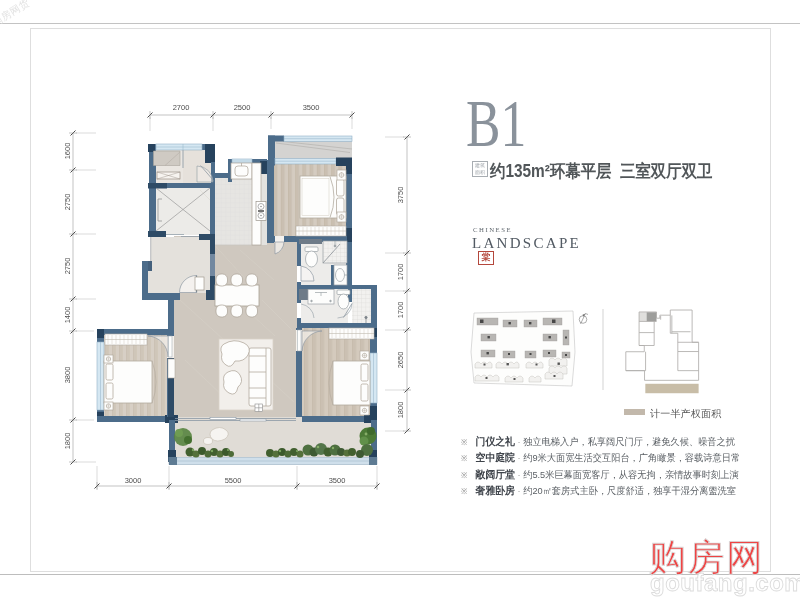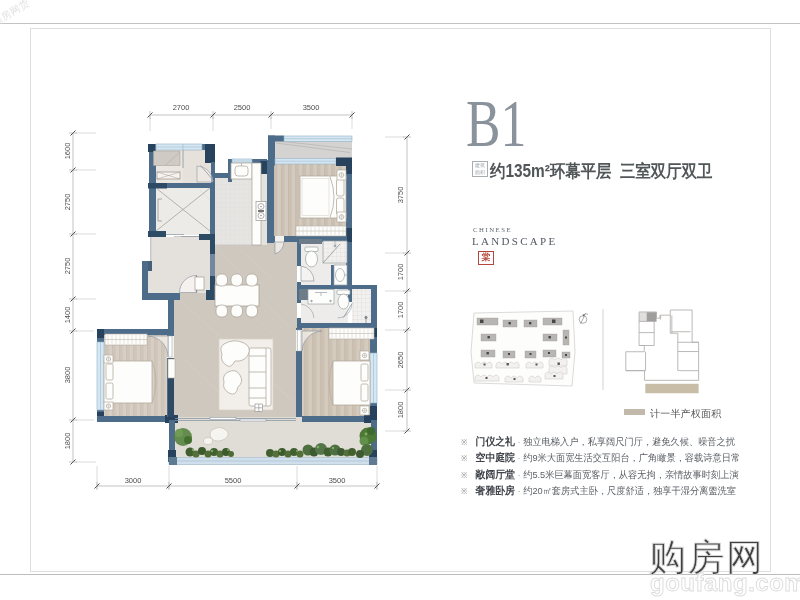--- a/index.html
+++ b/index.html
@@ -673,27 +673,27 @@
 </g>
 </svg>
 
 <div class="abs" style="left:466px;top:84px;font-family:'Liberation Serif',serif;font-size:68px;color:#8a929b;letter-spacing:0px;transform:scaleX(0.76);transform-origin:0 0;">B1</div>
 
 <div class="abs" style="left:472px;top:161px;width:14px;height:14px;border:0.5px solid #a8adb2;color:#9aa0a6;font-size:5px;line-height:7px;text-align:center;">建筑<br>面积</div>
 
 <div class="abs" style="left:490px;top:159px;font-size:17.5px;font-weight:bold;color:#515659;letter-spacing:0px;transform:scaleX(0.88);transform-origin:0 0;white-space:nowrap;">约135m²环幕平层&nbsp; 三室双厅双卫</div>
 
 <div class="abs" style="left:473px;top:226px;font-family:'Liberation Serif',serif;font-size:6.8px;color:#61686f;letter-spacing:1.5px;">CHINESE</div>
-<div class="abs" style="left:472px;top:235px;font-family:'Liberation Serif',serif;font-size:11px;color:#525a63;letter-spacing:2.3px;">LANDSCAPE</div>
+<div class="abs" style="left:472px;top:235px;font-family:'Liberation Serif',serif;font-size:15px;color:#525a63;letter-spacing:2.3px;">LANDSCAPE</div>
 
 <div class="abs" style="left:478px;top:251px;width:14px;height:11.5px;border:1.4px solid #b4473c;color:#b4473c;font-size:9px;line-height:11.5px;text-align:center;font-weight:bold;">棠</div>
 
 <div class="abs" style="left:650px;top:407px;font-size:10px;color:#565656;letter-spacing:0.2px;">计一半产权面积</div>
 
 <div class="abs" style="left:461px;top:433px;font-size:9.8px;color:#5a5f64;line-height:16.4px;white-space:nowrap;transform:scaleX(0.94);transform-origin:0 0;">
 <div style="height:16.35px;"><span style="color:#8e8e8e;font-size:8px;">※</span> <b style="color:#3e434a;font-size:10.5px;margin-left:6px;">门仪之礼</b> <span style="color:#9a9a9a;">·</span> 独立电梯入户，私享阔尺门厅，避免久候、噪音之扰</div>
 <div style="height:16.35px;"><span style="color:#8e8e8e;font-size:8px;">※</span> <b style="color:#3e434a;font-size:10.5px;margin-left:6px;">空中庭院</b> <span style="color:#9a9a9a;">·</span> 约9米大面宽生活交互阳台，广角瞰景，容载诗意日常</div>
 <div style="height:16.35px;"><span style="color:#8e8e8e;font-size:8px;">※</span> <b style="color:#3e434a;font-size:10.5px;margin-left:6px;">敞阔厅堂</b> <span style="color:#9a9a9a;">·</span> 约5.5米巨幕面宽客厅，从容无拘，亲情故事时刻上演</div>
 <div style="height:16.35px;"><span style="color:#8e8e8e;font-size:8px;">※</span> <b style="color:#3e434a;font-size:10.5px;margin-left:6px;">奢雅卧房</b> <span style="color:#9a9a9a;">·</span> 约20㎡套房式主卧，尺度舒适，独享干湿分离盥洗室</div>
 </div>
 
-<div class="abs" style="left:649px;top:533px;font-size:37px;font-weight:normal;color:#404040;-webkit-text-stroke:0.9px #dadada;letter-spacing:1.5px;">购房网</div>
+<div class="abs" style="left:649px;top:533px;font-size:37px;font-weight:normal;color:#ef4444;-webkit-text-stroke:0.9px #dadada;letter-spacing:1.5px;">购房网</div>
 <div class="abs" style="left:650px;top:569px;font-size:24px;font-weight:bold;color:#fff;-webkit-text-stroke:0.9px #dcdcdc;letter-spacing:0.5px;">goufang.com</div>
 
 </body></html>

